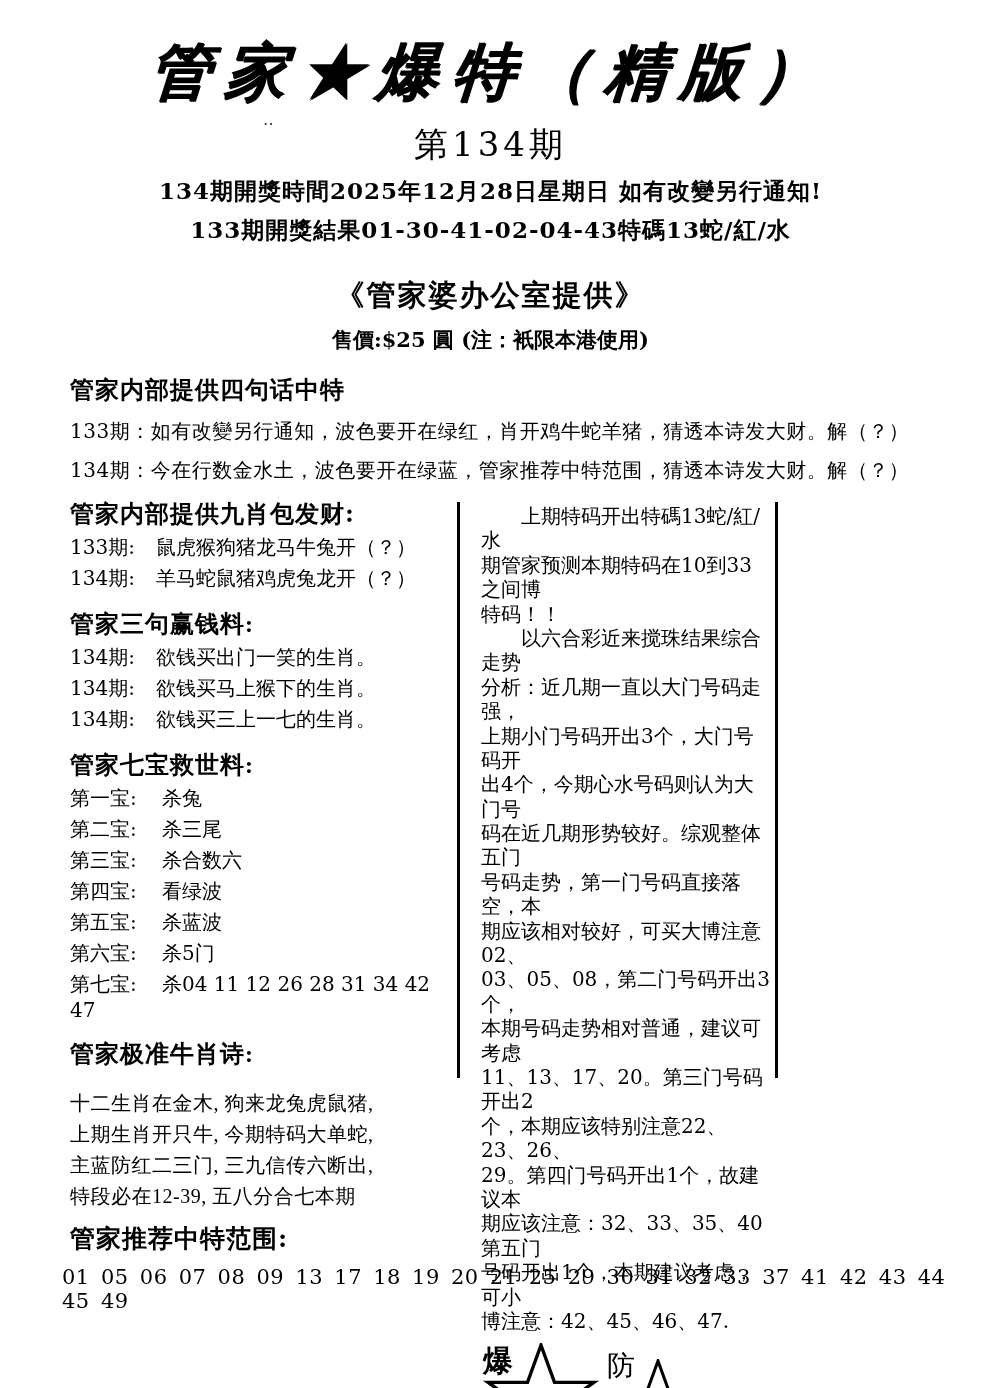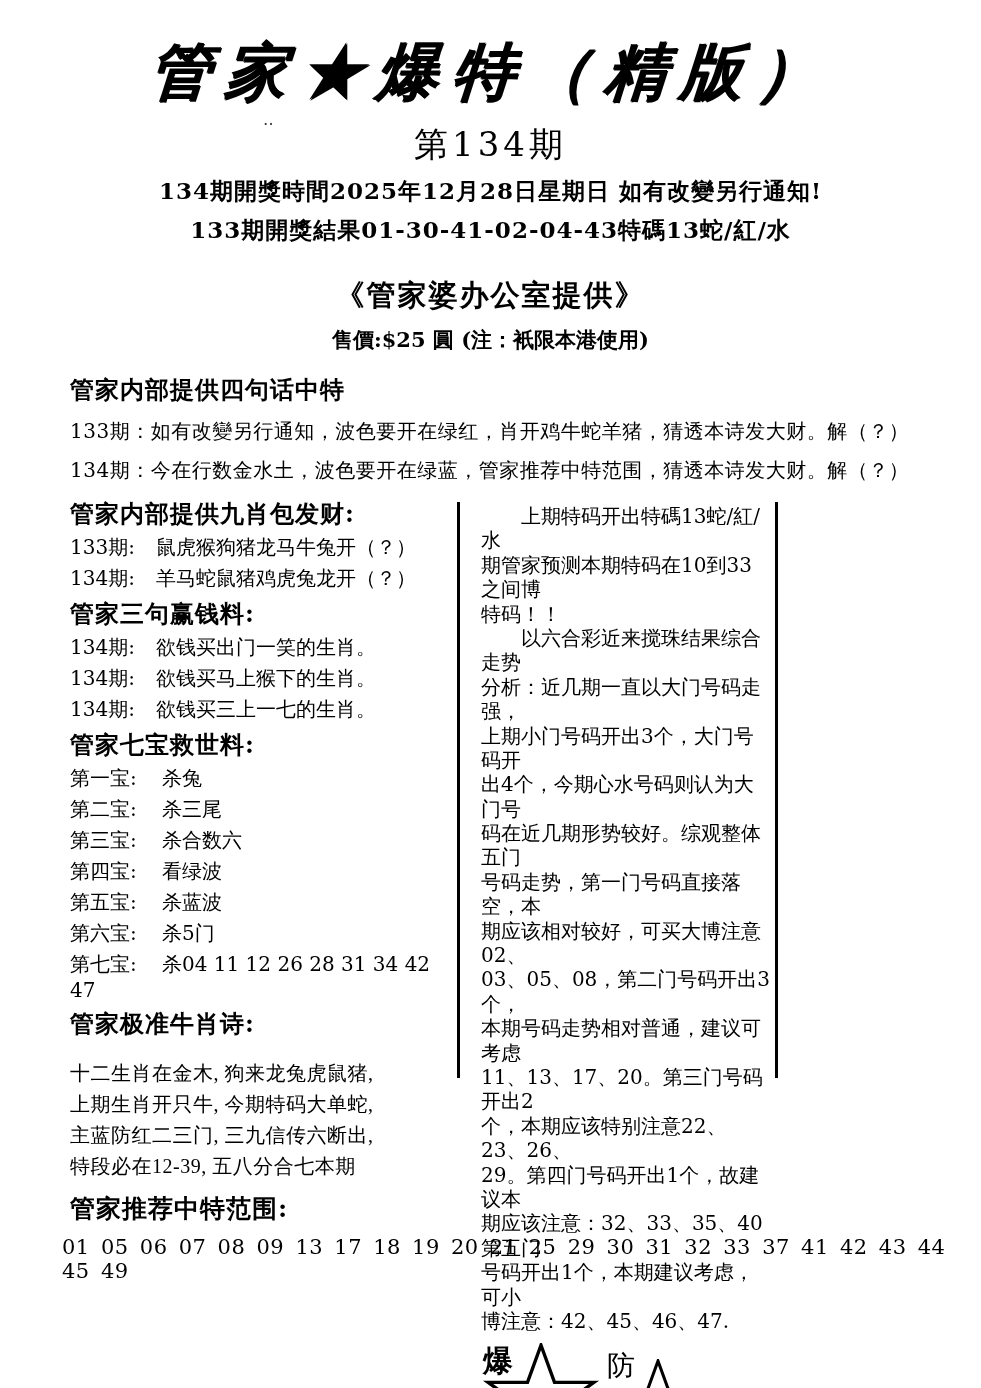--- a/index.html
+++ b/index.html
@@ -38,21 +38,21 @@
   
   .h{font-size:24px;font-weight:bold;letter-spacing:1px;}
   .sec-four{margin:20px 0 0 70px;}
   .sec-four .bodyline{margin-top:12px;font-size:20px;letter-spacing:0.5px;}
 
   .columns{position:relative;margin-top:14px;}
   .left-col{margin-left:70px;width:385px;}
   .row{margin-top:4px;font-size:20px;}
   .per{display:inline-block;min-width:86px;}
   .lab{display:inline-block;min-width:92px;}
-  .mth{margin-top:6px;}
+  .mth{margin-top:16px;font-family:Liberation Serif, serif;}
   .poem{margin-top:18px;font-size:20px;line-height:1.55;letter-spacing:0.5px;font-family:Liberation Serif, serif;}
 
   .right-col{
     position:absolute;left:457px;top:4px;
     width:321px;height:576px;
     box-sizing:border-box;
     border-left:3px solid #000;
     border-right:3px solid #000;
     padding:2px 4px 0 21px;
   }

